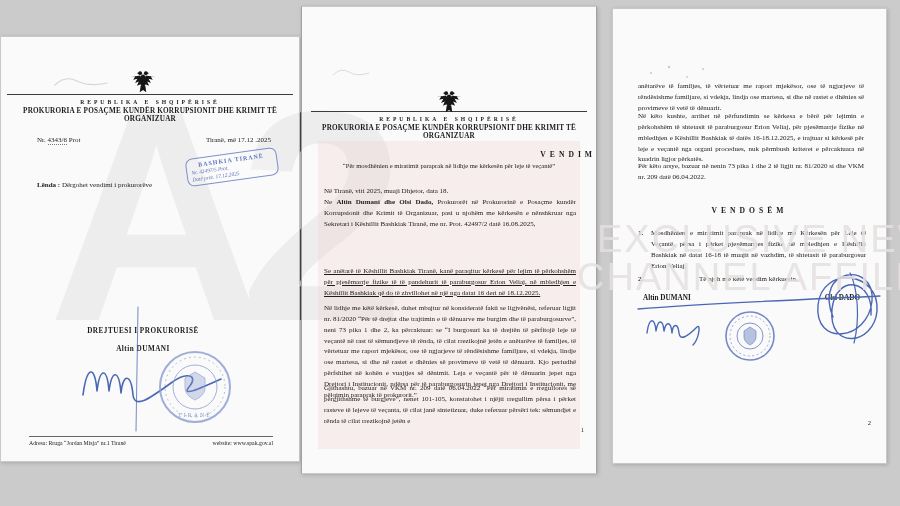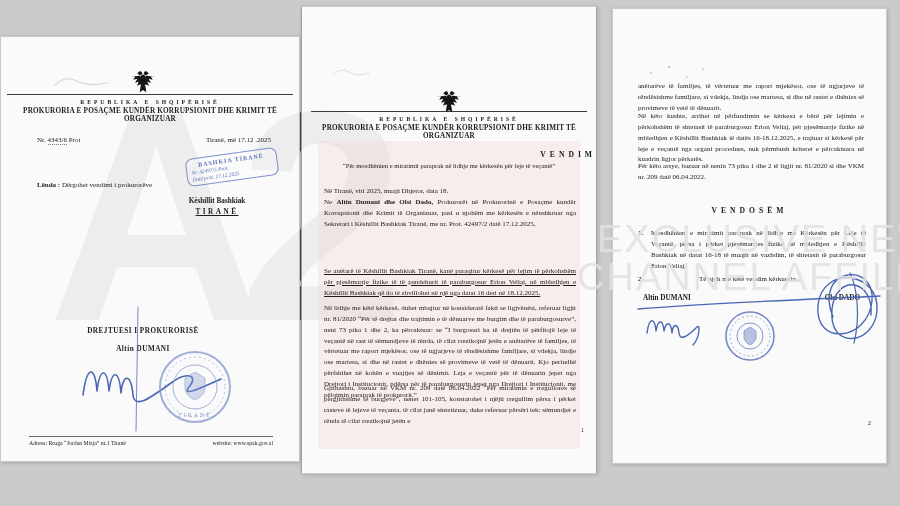--- a/index.html
+++ b/index.html
@@ -102,24 +102,20 @@
     <div class="rs1">BASHKIA TIRANË</div>
     <div class="rs2">Nr. 42497/5 Prot.</div>
     <div class="rs3">Datë prot. 17.12.2025</div>
   </div>
 
   <div class="t body-text" style="left:36px;top:143px;">
     <span class="b">Lënda :</span>
     <span>Dërgohet vendimi i  prokurorëve</span>
   </div>
 
-  <div class="t c" style="left:156px;top:160px;width:120px;">
-    <div class="b" style="font-size:7.2px;">Këshillit Bashkiak</div>
-    <div class="b" style="font-size:7.2px;letter-spacing:2.5px;text-decoration:underline;margin-top:3px;">TIRANË</div>
-  </div>
 
 
   <div class="t c" style="left:58px;top:290px;width:168px;">
     <div class="b" style="font-size:7.2px;letter-spacing:0.5px;">DREJTUESI I PROKURORISË</div>
     <div class="b" style="font-size:7.2px;margin-top:10px;letter-spacing:0.5px;">Altin DUMANI</div>
   </div>
 
   <svg class="t" style="left:70px;top:266px;" width="180" height="135">
     <g class="ink">
       <path d="M67 4 L65 128" stroke-width="0.9" opacity="0.85"></path>
@@ -166,21 +162,21 @@
 
   <div class="t republic" style="top:109px;">REPUBLIKA E SHQIPËRISË</div>
   <div class="t institution" style="top:117px;">PROKURORIA E POSAÇME KUNDËR KORRUPSIONIT DHE KRIMIT TË ORGANIZUAR</div>
 
   <div class="t heading-spaced" style="top:143px;text-align:right;">VENDIM</div>
   <div class="t c" style="left:24px;right:24px;top:155px;font-size:6.6px;">“Për mosdhënien e miratimit paraprak në lidhje me kërkesën për leje të veçantë”</div>
 
   <div class="t body-text" style="left:22px;right:20px;top:179px;">Në Tiranë, viti 2025, muaji Dhjetor, data 18.</div>
 
   <div class="t body-text just" style="left:22px;right:20px;top:190px;">
-    <span>Ne </span><span class="b">Altin Dumani dhe Olsi Dado,</span><span> Prokurorët në Prokurorinë e Posaçme kundër Korrupsionit dhe Krimit të Organizuar, pasi u njohëm me kërkesën e nënshkruar nga Sekretari i Këshillit Bashkiak Tiranë, me nr. Prot. 42497/2 datë 17.12.2025,</span>
+    <span>Ne </span><span class="b">Altin Dumani dhe Olsi Dado,</span><span> Prokurorët në Prokurorinë e Posaçme kundër Korrupsionit dhe Krimit të Organizuar, pasi u njohëm me kërkesën e nënshkruar nga Sekretari i Këshillit Bashkiak Tiranë, me nr. Prot. 42497/2 datë 16.08.2025,</span>
   </div>
 
 
   <div class="t body-text just" style="left:22px;right:20px;top:259px;text-decoration:underline;">Se anëtarë të Këshillit Bashkiak Tiranë, kanë paraqitur kërkesë për lejim të përkohshëm për pjesëmarrje fizike të të pandehurit të paraburgosur Erion Veliaj, në mbledhjen e Këshillit Bashkiak që do të zhvillohet në një nga datat 16 deri në 18.12.2025.</div>
 
   <div class="t body-text just" style="left:22px;right:20px;top:296px;">
     <span>Në lidhje me këtë kërkesë, duhet mbajtur në konsideratë fakti se ligjvënësi, referuar ligjit nr. 81/2020 </span><span class="i">“Për të drejtat dhe trajtimin e të dënuarve me burgim dhe të paraburgosurve”</span><span>, neni 73 pika 1 dhe 2, ka përcaktuar: se </span><span class="i">“I burgosuri ka të drejtën të përfitojë leje të veçantë në rast të sëmundjeve të rënda, të cilat rrezikojnë jetën e anëtarëve të familjes, të vërtetuar me raport mjekësor, ose të ngjarjeve të rëndësishme familjare, si vdekja, lindje ose martesa, si dhe në rastet e dhënies së provimeve të vetë të dënuarit. Kjo periudhë përfshihet në kohën e vuajtjes së dënimit. Leja e veçantë për të dënuarin jepet nga Drejtori i Institucionit, ndërsa për të paraburgosurin jepet nga Drejtori i Institucionit, me pëlqimin paraprak të prokurorit.”</span>
   </div>
 
   <div class="t body-text just" style="left:22px;right:20px;top:376px;">

